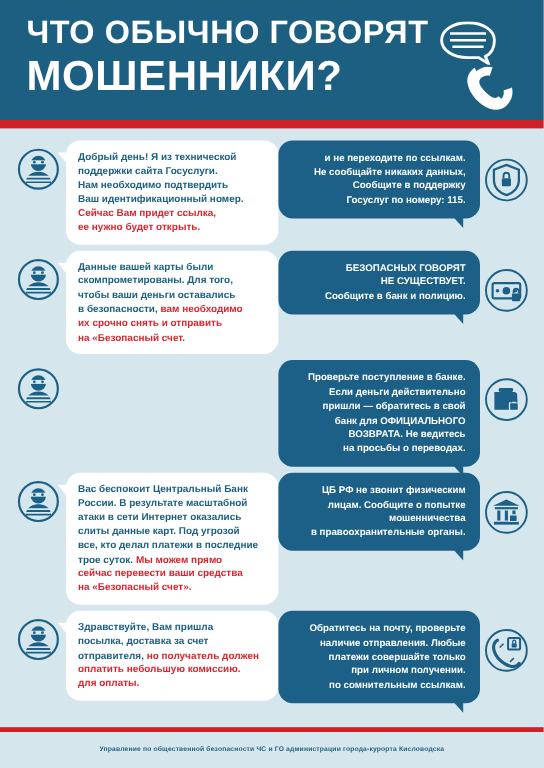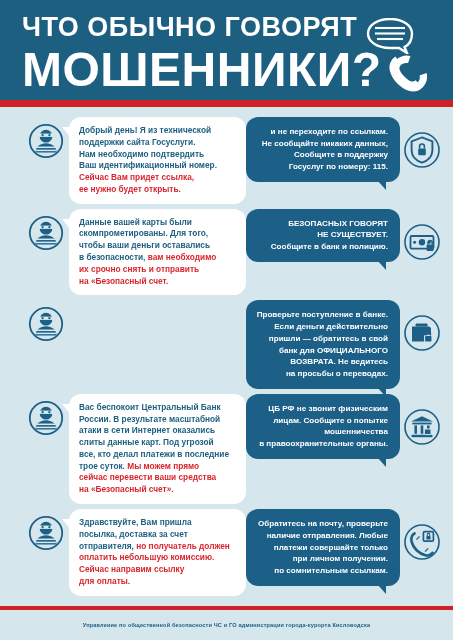--- a/index.html
+++ b/index.html
@@ -31,21 +31,21 @@
     width:330px;
   }
   .title-line{
     color:#ffffff;
     font-weight:bold;
     letter-spacing:0.5px;
     line-height:1.0;
     white-space:nowrap;
   }
   .title-line-1{font-size:27px;}
-  .title-line-2{font-size:48px;margin-top:5px;}
+  .title-line-2{font-size:35px;margin-top:5px;}
 
   .bubble-icon{
     position:absolute;
     left:366px;top:18px;
     width:48px;height:36px;
   }
   .phone-icon{
     position:absolute;
     left:381px;top:48px;
     width:60px;height:48px;
@@ -53,21 +53,21 @@
 
   .redbar{
     background:#cf2027;
     height:7px;
     flex:0 0 auto;
   }
 
   
   .content{
     flex:1 1 auto;
-    padding:10px 8px 0 22px;
+    padding:10px 8px 0 8px;
     box-sizing:border-box;
   }
   .row{
     display:flex;
     align-items:flex-start;
     margin-bottom:5px;
   }
 
   
   .left-col{
@@ -373,21 +373,20 @@
           <line x1="7.6" y1="27.4" x2="28.4" y2="27.4" stroke="#d7eaf0" stroke-width="1.5"></line>
         </svg>
         <div class="bubble-light">
           <div class="txt-blue">Здравствуйте, Вам пришла</div>
           <div class="txt-blue">посылка, доставка за счет</div>
           <div class="txt-blue">
             <span>отправителя,</span>
             <span class="txt-red">но получатель должен</span>
           </div>
           <div class="txt-red">оплатить небольшую комиссию.</div>
-          <div class="txt-red">Сейчас направим ссылку</div>
           <div class="txt-red">для оплаты.</div>
         </div>
       </div>
       <div class="right-col">
         <div class="bubble-dark">
           <div class="txt-white">Обратитесь на почту, проверьте</div>
           <div class="txt-white">наличие отправления. Любые</div>
           <div class="txt-white">платежи совершайте только</div>
           <div class="txt-white">при личном получении.</div>
           <div class="txt-white">по сомнительным ссылкам.</div>

